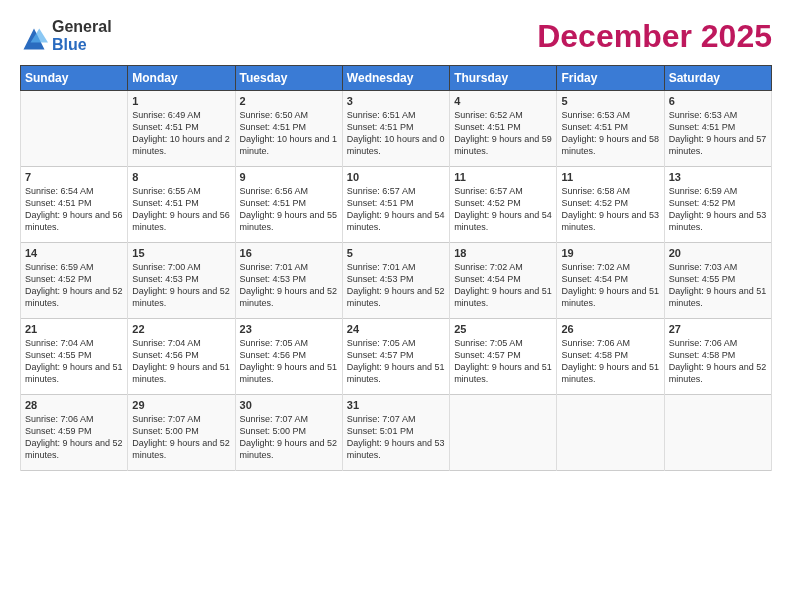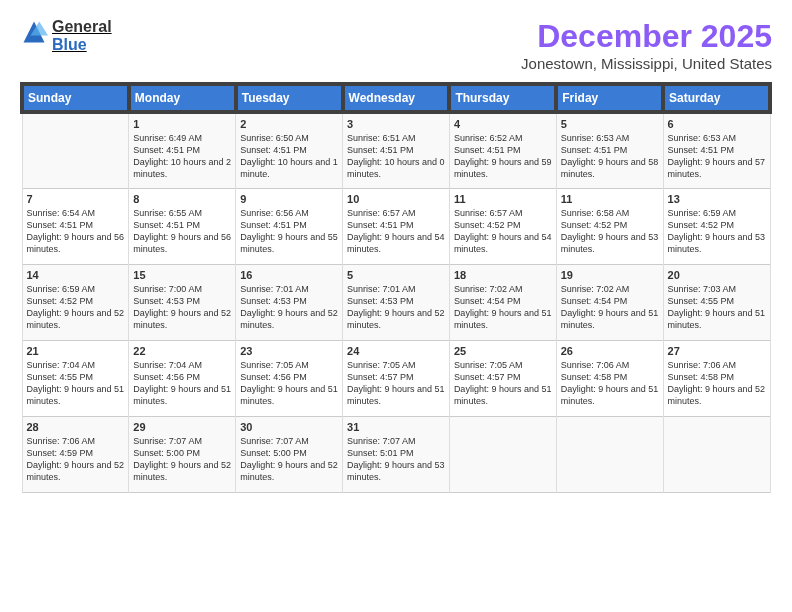--- a/index.html
+++ b/index.html
@@ -17,22 +17,21 @@
       padding: 18px 20px 12px 20px;
     }
     .header {
       display: flex;
       justify-content: space-between;
       align-items: flex-start;
       margin-bottom: 10px;
     }
     .logo {
       display: flex;
-      align-items: flex-start;
-      text-decoration: underline;
+      align-items: flex-end;
     }
     .logo-text {
       display: flex;
       flex-direction: column;
       line-height: 1.1;
     }
     .logo-general {
       font-size: 16px;
       font-weight: bold;
       color: #333;
@@ -46,41 +45,41 @@
       width: 28px;
       height: 28px;
       margin-right: 4px;
     }
     .title-block {
       text-align: right;
     }
     .month-title {
       font-size: 32px;
       font-weight: bold;
-      color: #8b5cf6;
+      color: #be185d;
     }
     .location {
       font-size: 15px;
       color: #444;
     }
     table {
       width: 100%;
       border-collapse: collapse;
       table-layout: fixed;
     }
     thead tr {
       background-color: #3a7bd5;
     }
     thead th {
       color: #fff;
       font-size: 12px;
       font-weight: bold;
       padding: 5px 4px;
       text-align: left;
-      border: 4px solid #404040;
+      border: 1px solid #404040;
     }
     tbody tr {
       border-bottom: 1px solid #ccc;
     }
     tbody td {
       vertical-align: top;
       padding: 4px 4px;
       font-size: 9.5px;
       color: #333;
       border-right: 1px solid #ddd;
@@ -115,21 +114,20 @@
         <polygon points="16,4 28,28 4,28" fill="#2a6bbf"></polygon>
         <polygon points="22,4 32,20 12,20" fill="#5ab0f0" opacity="0.7"></polygon>
       </svg>
       <div class="logo-text">
         <span class="logo-general">General</span>
         <span class="logo-blue">Blue</span>
       </div>
     </div>
     <div class="title-block">
       <div class="month-title">December 2025</div>
-      <div class="location">Jonestown, Mississippi, United States</div>
     </div>
   </div>
 
   <table>
     <thead>
       <tr>
         <th>Sunday</th>
         <th>Monday</th>
         <th>Tuesday</th>
         <th>Wednesday</th>

